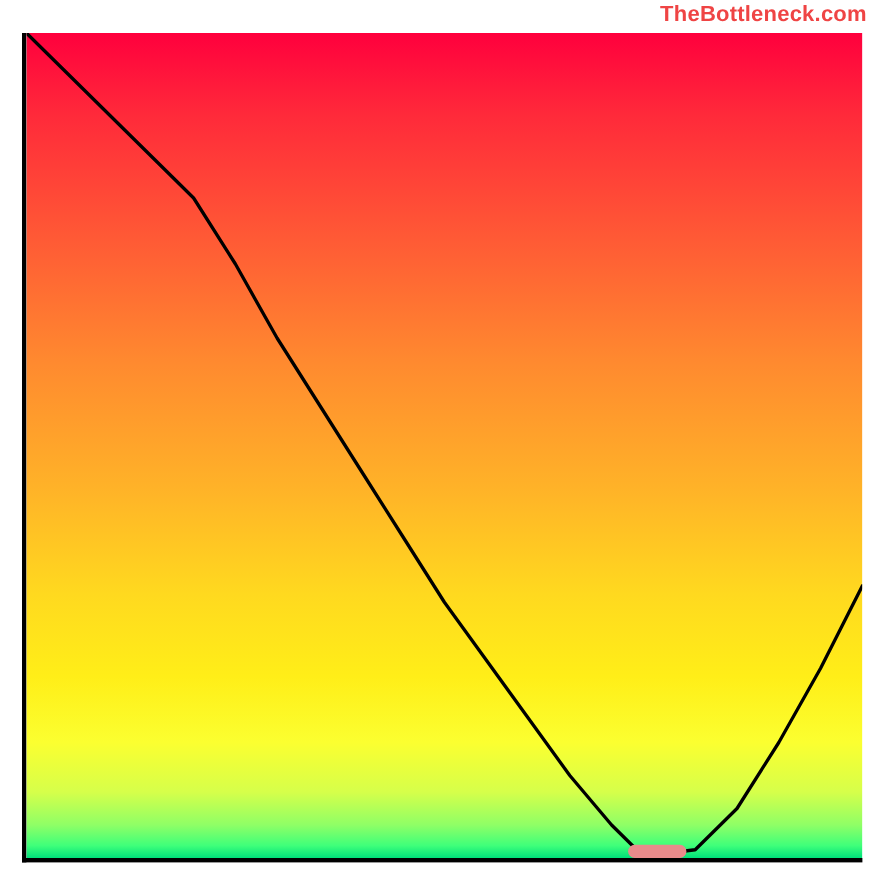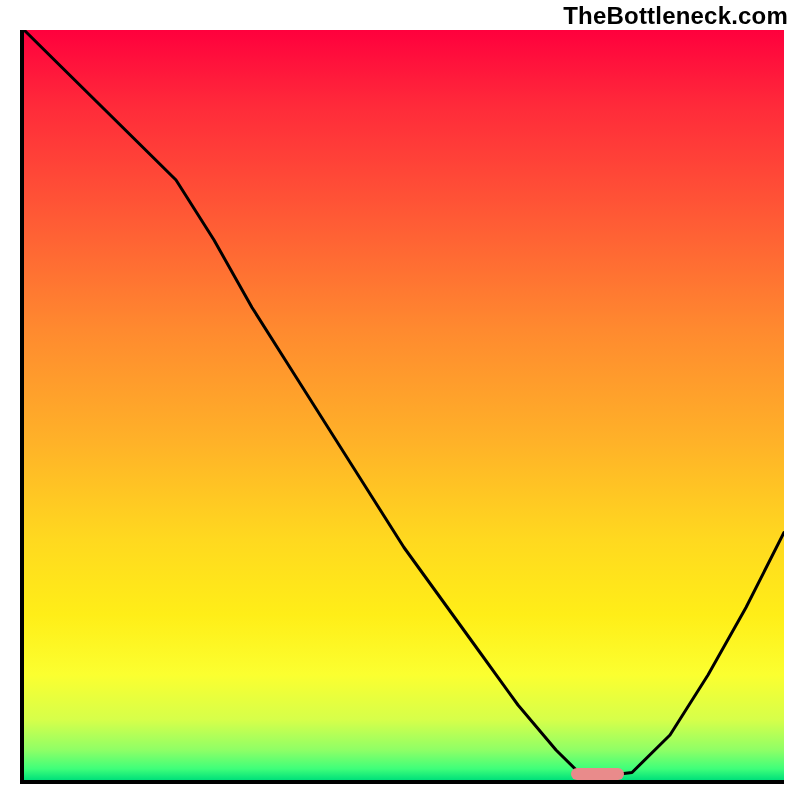--- a/index.html
+++ b/index.html
@@ -15,23 +15,23 @@
   .container {
     position: relative;
     width: 800px;
     height: 800px;
   }
 
   .watermark {
     position: absolute;
     top: 2px;
     right: 12px;
-    font-size: 24px;
+    font-size: 20px;
     font-weight: 600;
-    color: #000000;
+    color: #ef4444;
     letter-spacing: 0.2px;
     z-index: 10;
   }
 
   .plot-area {
     position: absolute;
     left: 20px;
     top: 30px;
     width: 760px;
     height: 750px;

